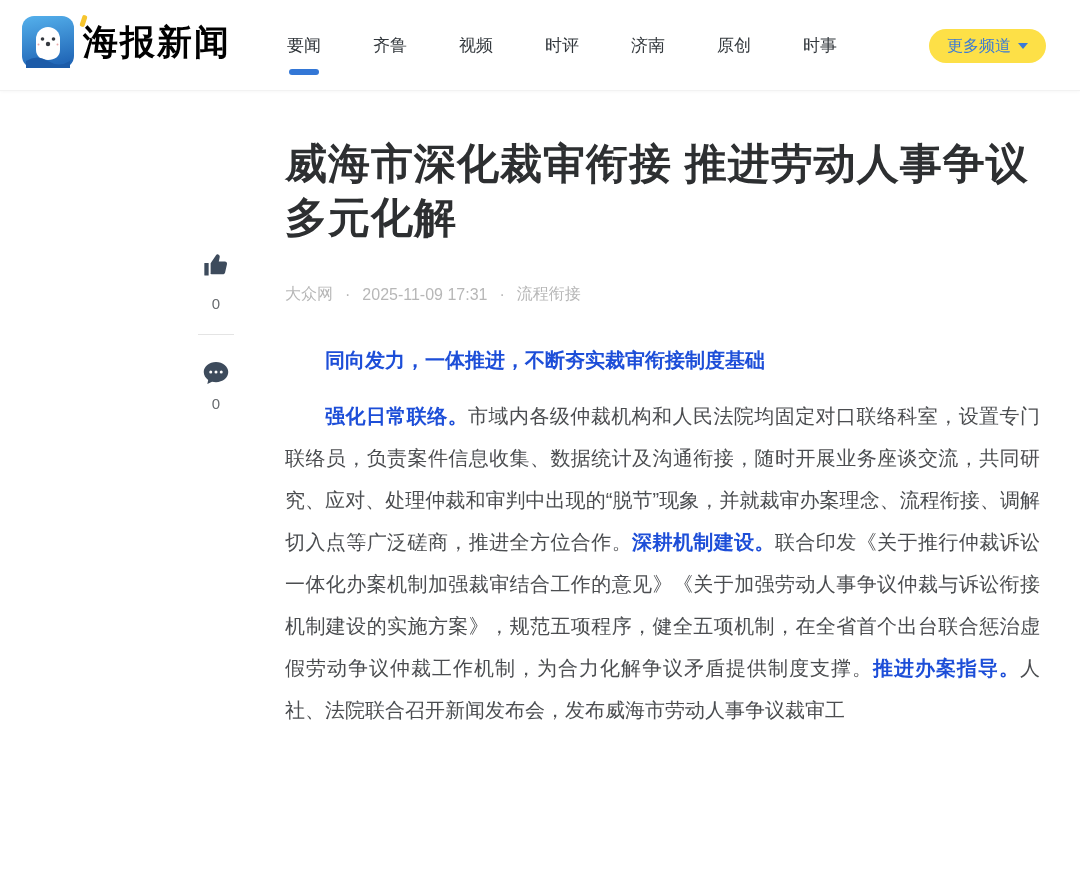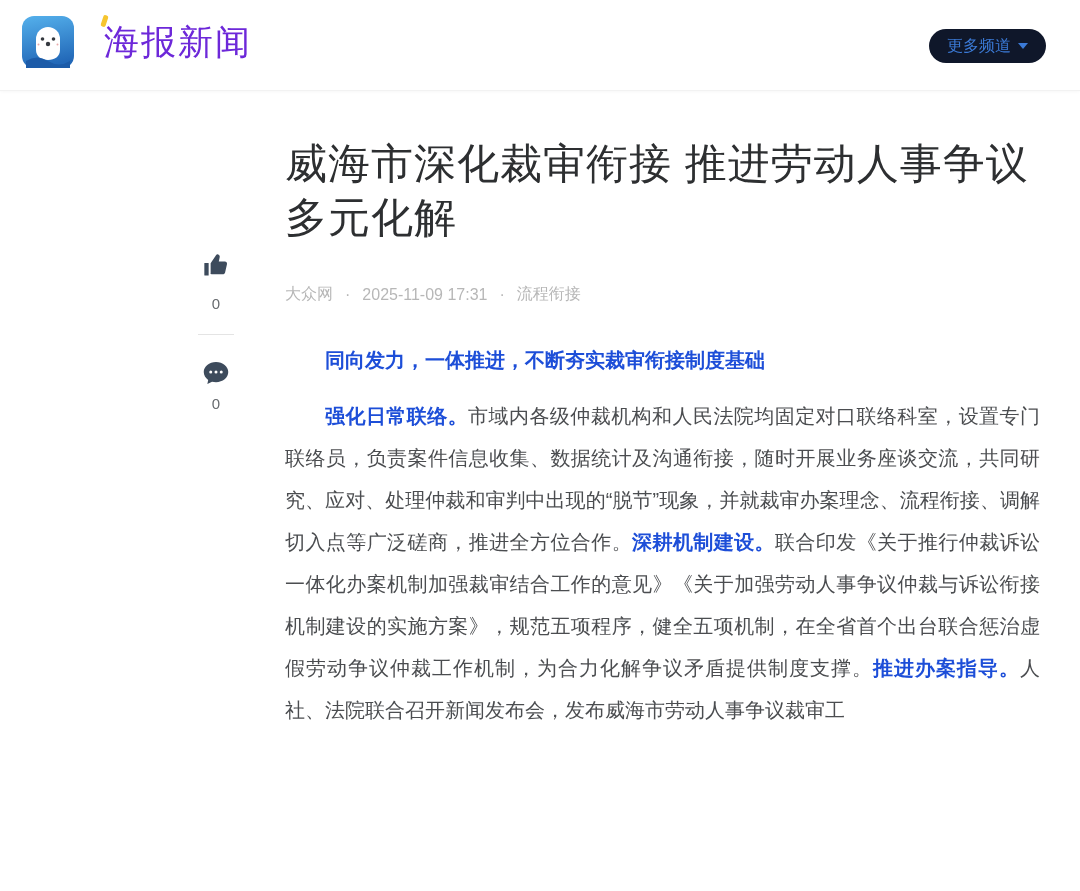--- a/index.html
+++ b/index.html
@@ -17,22 +17,22 @@
     background: #ffffff;
     border-bottom: 1px solid #f2f2f2;
     box-shadow: 0 1px 3px rgba(0,0,0,0.03);
   }
   .brand {
     position: absolute; left: 22px; top: 16px;
     display: flex; align-items: center;
   }
   .brand-icon { width: 52px; height: 52px; display: block; }
   .brand-name {
-    margin-left: 30px;
-    font-size: 35px; font-weight: 400; color: #6d28d9;
+    margin-left: 9px;
+    font-size: 35px; font-weight: 700; color: #000000;
     letter-spacing: 2px;
     position: relative;
   }
   .brand-accent {
     position: absolute; left: -2px; top: -4px;
     width: 5px; height: 12px;
     background: #f6c52e;
     border-radius: 2px;
     transform: rotate(18deg);
   }
@@ -51,21 +51,21 @@
     position: absolute; left: 50%; bottom: -12px;
     transform: translateX(-50%);
     width: 30px; height: 6px; border-radius: 3px;
     background: #3377d6;
     display: block;
   }
   .more-btn {
     position: absolute; right: 34px; top: 29px;
     height: 34px; padding: 0 18px;
     display: flex; align-items: center; gap: 7px;
-    background: #0f172a; color: #3b7ad6;
+    background: #fde047; color: #3b7ad6;
     font-size: 16px;
     border: none; border-radius: 17px;
     cursor: pointer;
   }
   .chevron-down {
     width: 0; height: 0;
     border-left: 5px solid transparent;
     border-right: 5px solid transparent;
     border-top: 6px solid #3b7ad6;
     display: inline-block;
@@ -94,21 +94,21 @@
     width: 36px; height: 1px; background: #e4e4e4;
     margin: 22px 0 24px;
   }
   .action-rail .comment-block { margin-top: 0; }
   .action-rail .rail-count.c2 { margin-top: 8px; }
 
   
   .article-title {
     margin: 0;
     font-size: 42px; line-height: 54px;
-    font-weight: 400; color: #2d2f31;
+    font-weight: 700; color: #2d2f31;
     letter-spacing: 1px;
   }
   .meta {
     margin-top: 39px;
     display: flex; align-items: center; gap: 12px;
     font-size: 16px; color: #b7b7b7;
   }
   .article-body {
     margin-top: 34px;
     font-size: 20px; line-height: 42px;
@@ -141,20 +141,29 @@
       <circle cx="20.5" cy="23" r="1.8" fill="#35393f"></circle>
       <circle cx="31.5" cy="23" r="1.8" fill="#35393f"></circle>
       <circle cx="26" cy="28" r="2.2" fill="#35393f"></circle>
       <circle cx="16.5" cy="28.5" r="1" fill="#e8a9a9"></circle>
       <circle cx="35.5" cy="28.5" r="1" fill="#e8a9a9"></circle>
       <path d="M4 45 q11 -7 22 0 t22 0 v7 H4z" fill="#1c5ba8"></path>
     </svg>
     <span class="brand-name"><span class="brand-accent"></span>海报新闻</span>
   </div>
 
+  <nav class="nav">
+      <div class="nav-item active"><span>要闻</span><span class="nav-underline"></span></div>
+      <div class="nav-item"><span>齐鲁</span></div>
+      <div class="nav-item"><span>视频</span></div>
+      <div class="nav-item"><span>时评</span></div>
+      <div class="nav-item"><span>济南</span></div>
+      <div class="nav-item"><span>原创</span></div>
+      <div class="nav-item"><span>时事</span></div>
+    </nav>
 
   <button class="more-btn">
     <span>更多频道</span>
     <span class="chevron-down"></span>
   </button>
 </div>
 
 <div class="main">
 
   <div class="action-rail">

